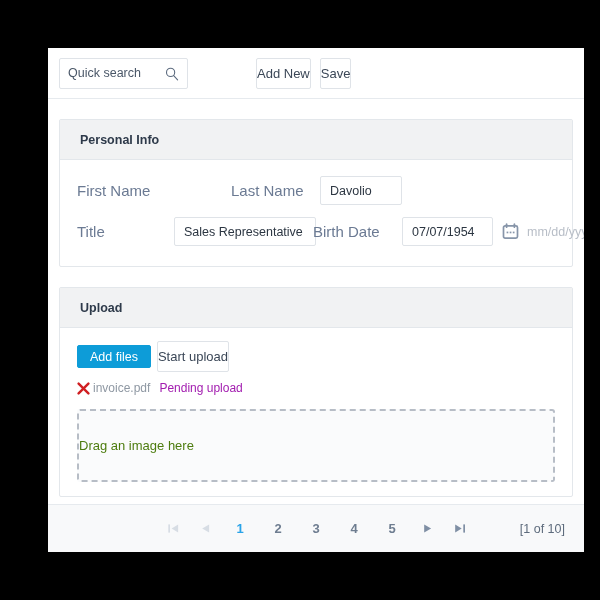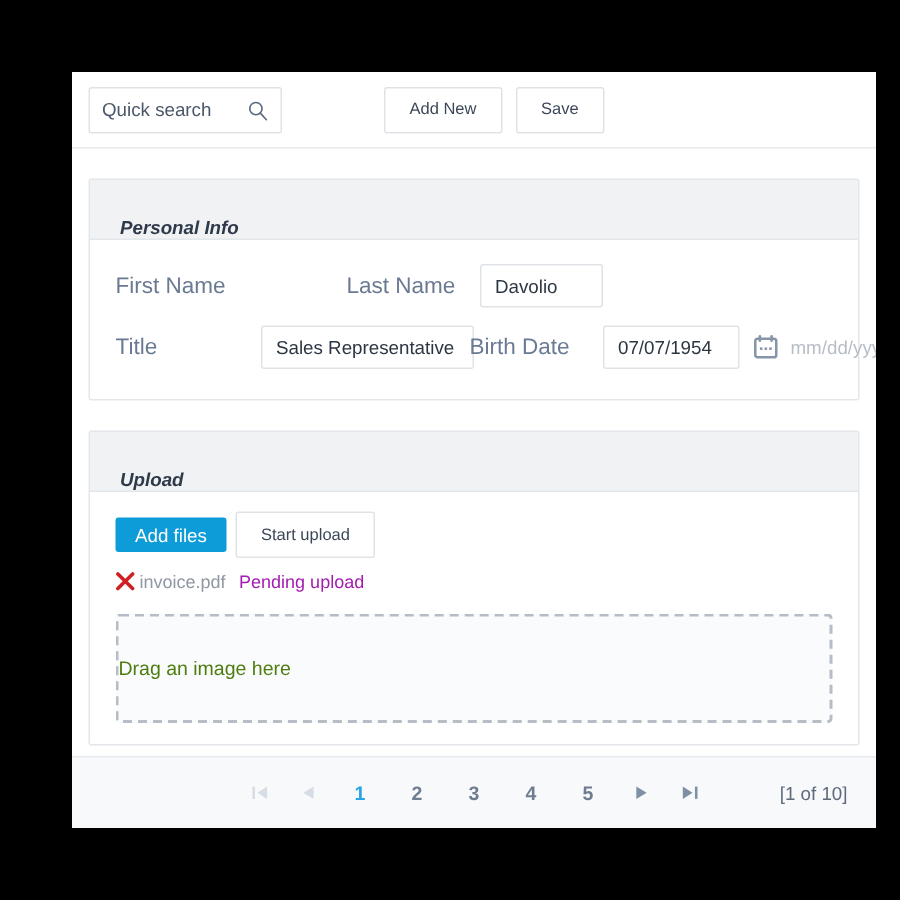--- a/index.html
+++ b/index.html
@@ -67,47 +67,46 @@
     display: block;
   }
   .tb-spacer { width: 68px; }
   .btn-plain {
     height: 31px;
     box-sizing: border-box;
     background: #ffffff;
     border: 1px solid #dfe3e8;
     border-radius: 2px;
     font-family: "Liberation Sans", sans-serif;
-    font-size: 11px;
+    font-size: 13px;
     color: #3b4757;
-    padding: 0 16px;
+    padding: 0 0;
     cursor: pointer;
     margin-right: 9px;
   }
   .btn-plain:last-child { margin-right: 0; }
 
   
   .panel {
     margin: 20px 11px 0 11px;
     border: 1px solid #e3e7eb;
     border-radius: 2px;
     background: #ffffff;
     box-sizing: border-box;
   }
   .panel-header {
     background: #f1f2f3;
     border-bottom: 1px solid #e3e7eb;
     height: 39px;
     display: flex;
-    align-items: flex-end;
+    align-items: center;
     padding: 0 20px;
     font-size: 12.5px;
     font-weight: bold;
     color: #2e3a4a;
-    font-style: italic;
   }
   .panel-body { padding: 10px 17px 14px 17px; }
 
   
   .form-row {
     display: flex;
     align-items: center;
     height: 41px;
   }
   .f-label {

